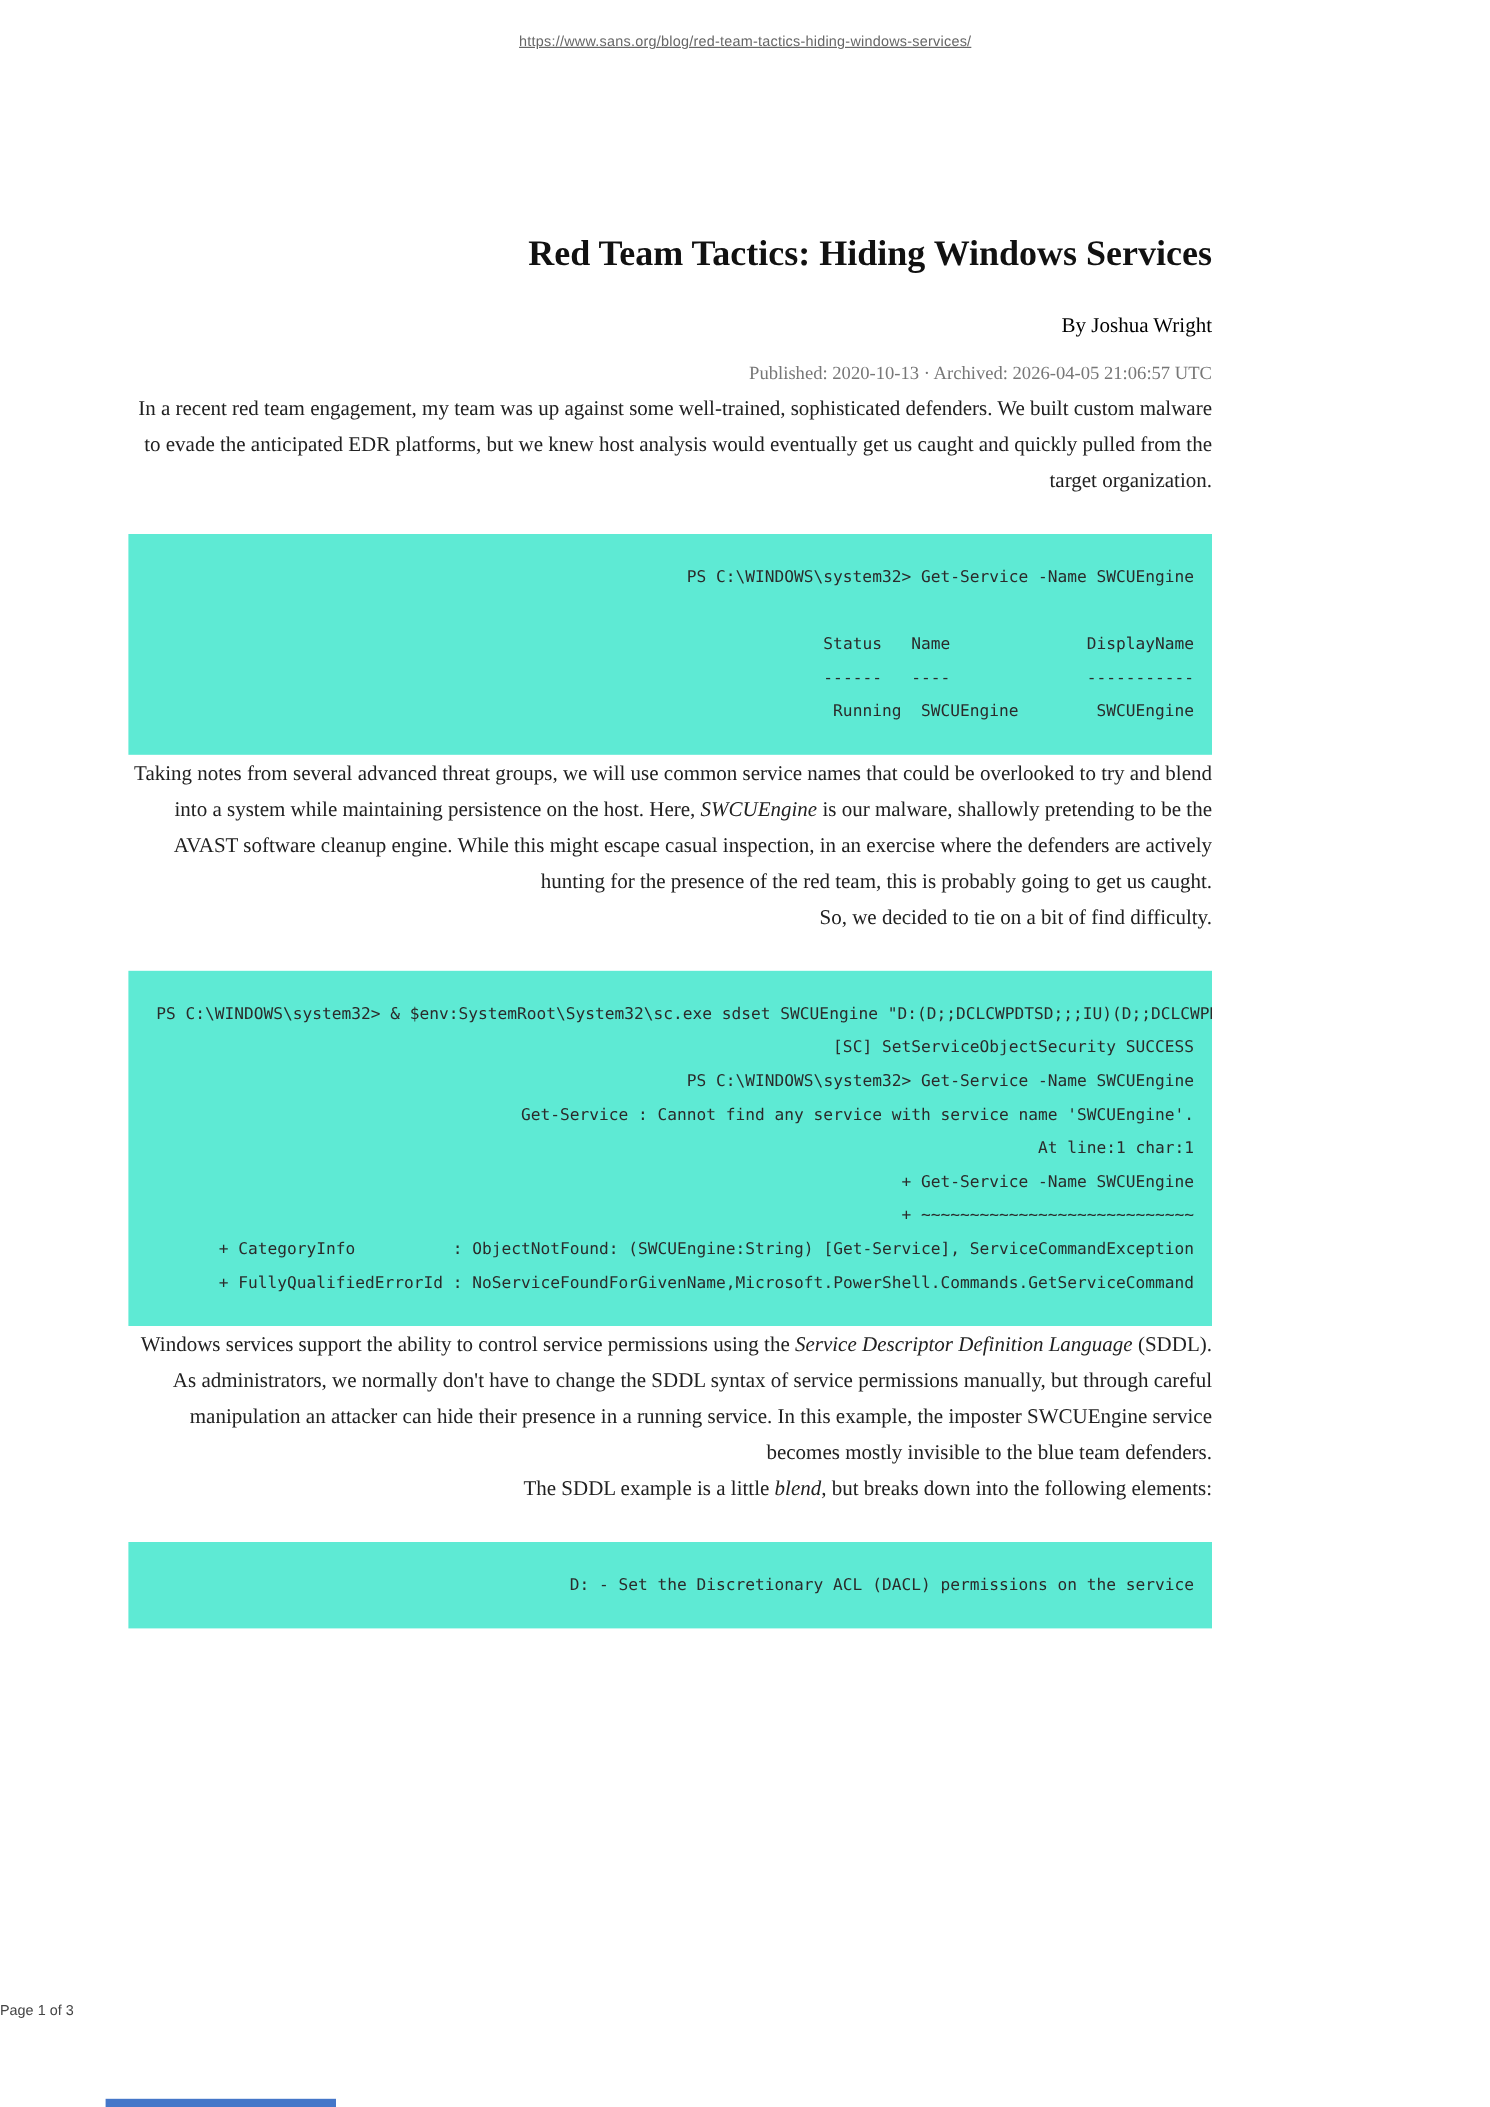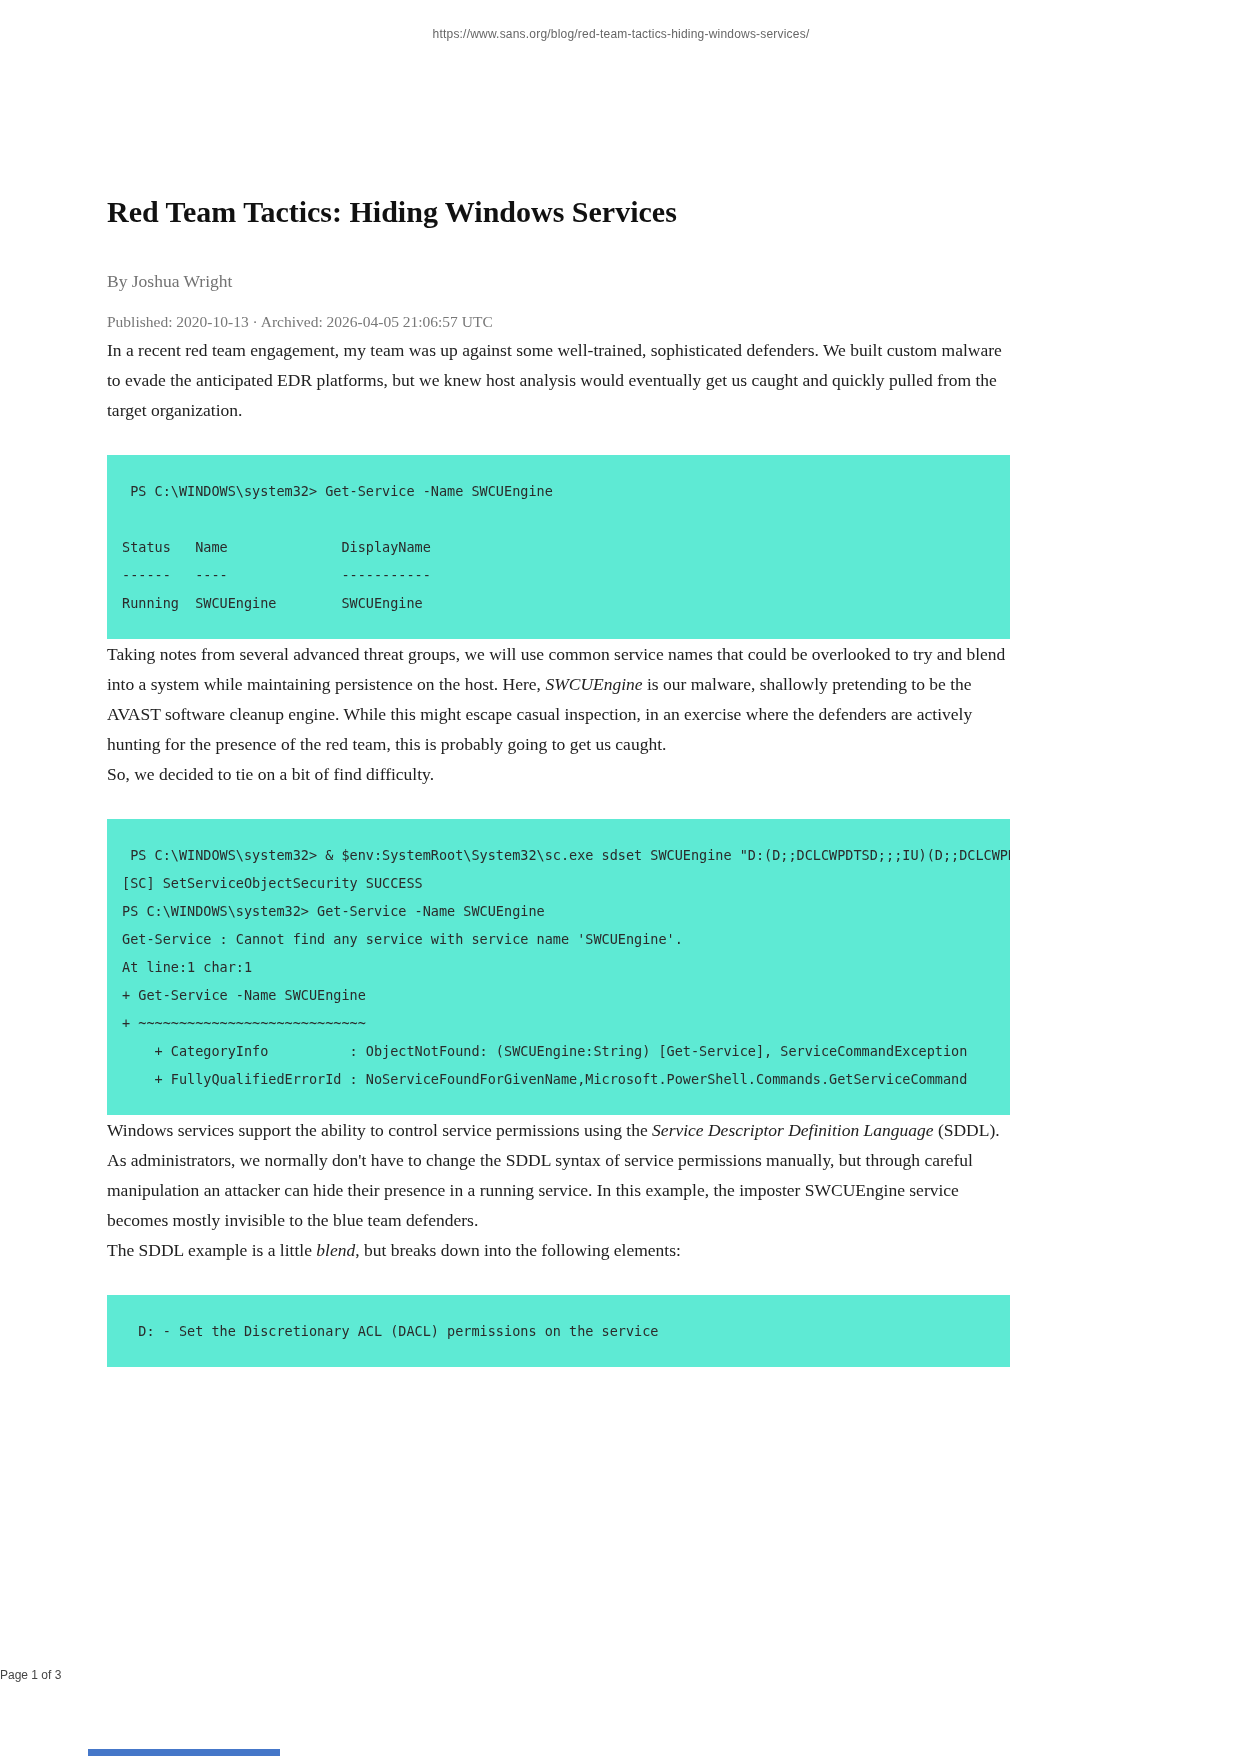--- a/index.html
+++ b/index.html
@@ -14,37 +14,39 @@
     font-family: "Liberation Serif", serif;
     color: #212121;
   }
   .top-url {
     padding-top: 27px;
     text-align: center;
     font-family: "Liberation Sans", sans-serif;
     font-size: 12px;
     color: #666666;
     letter-spacing: 0.2px;
+    text-decoration: underline;
   }
   .content {
     width: 903px;
     margin-left: 107px;
+    text-align: right;
   }
   h1.article-title {
     margin-top: 152px;
     font-size: 30px;
     line-height: 38px;
     font-weight: bold;
     color: #111111;
   }
   .byline {
-    margin-top: 36px;
+    margin-top: 26px;
     font-size: 17.5px;
     line-height: 28px;
-    color: #737373;
+    color: #000000;
   }
   .meta {
     margin-top: 14px;
     font-size: 15.5px;
     line-height: 26px;
     color: #777777;
   }
   p.body-para {
     font-size: 17.5px;
     line-height: 30px;

